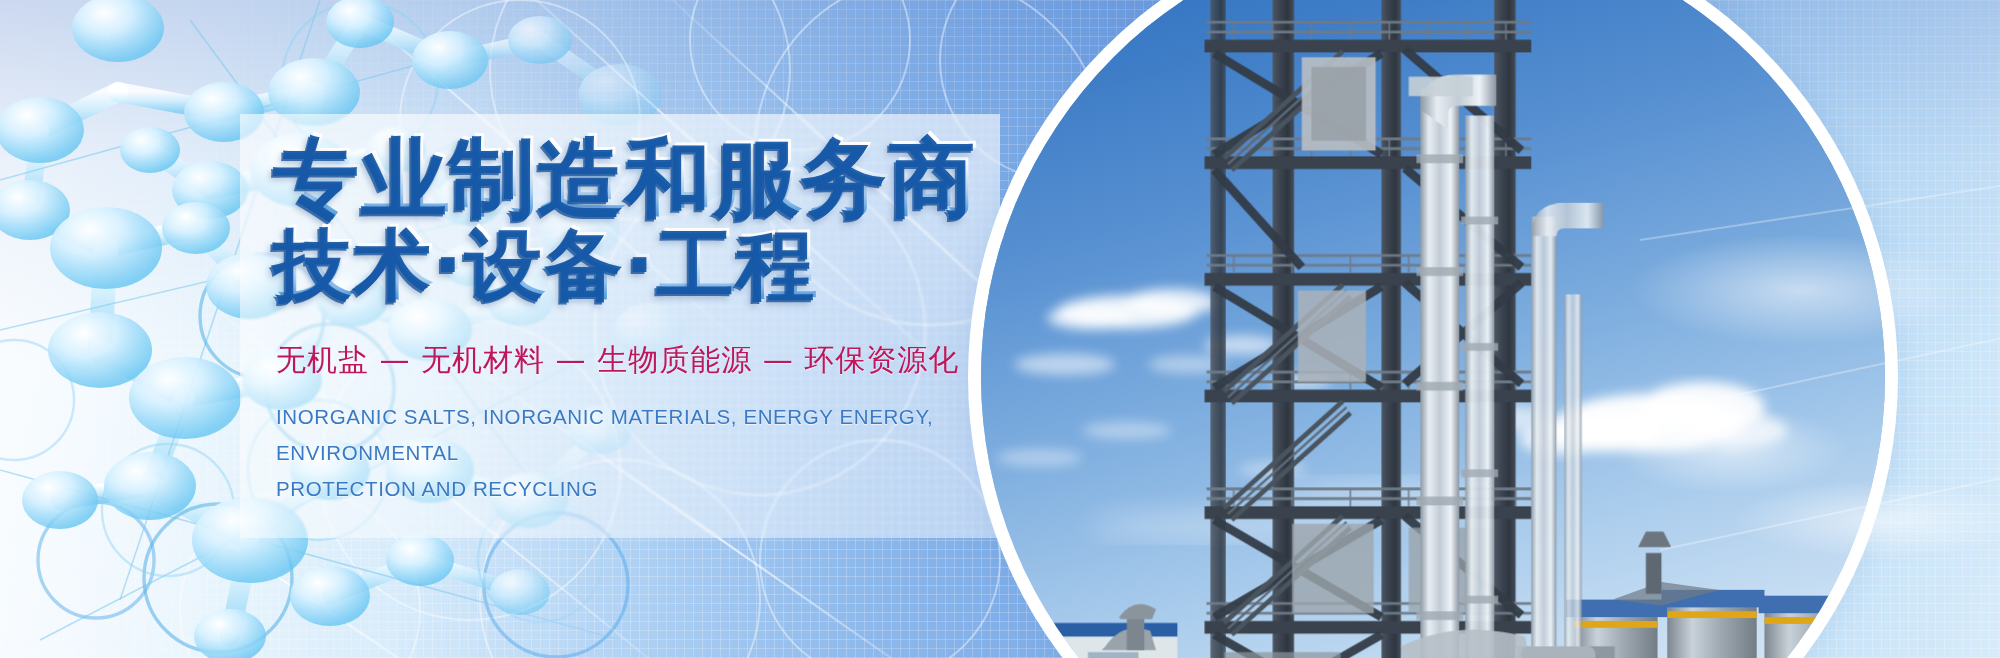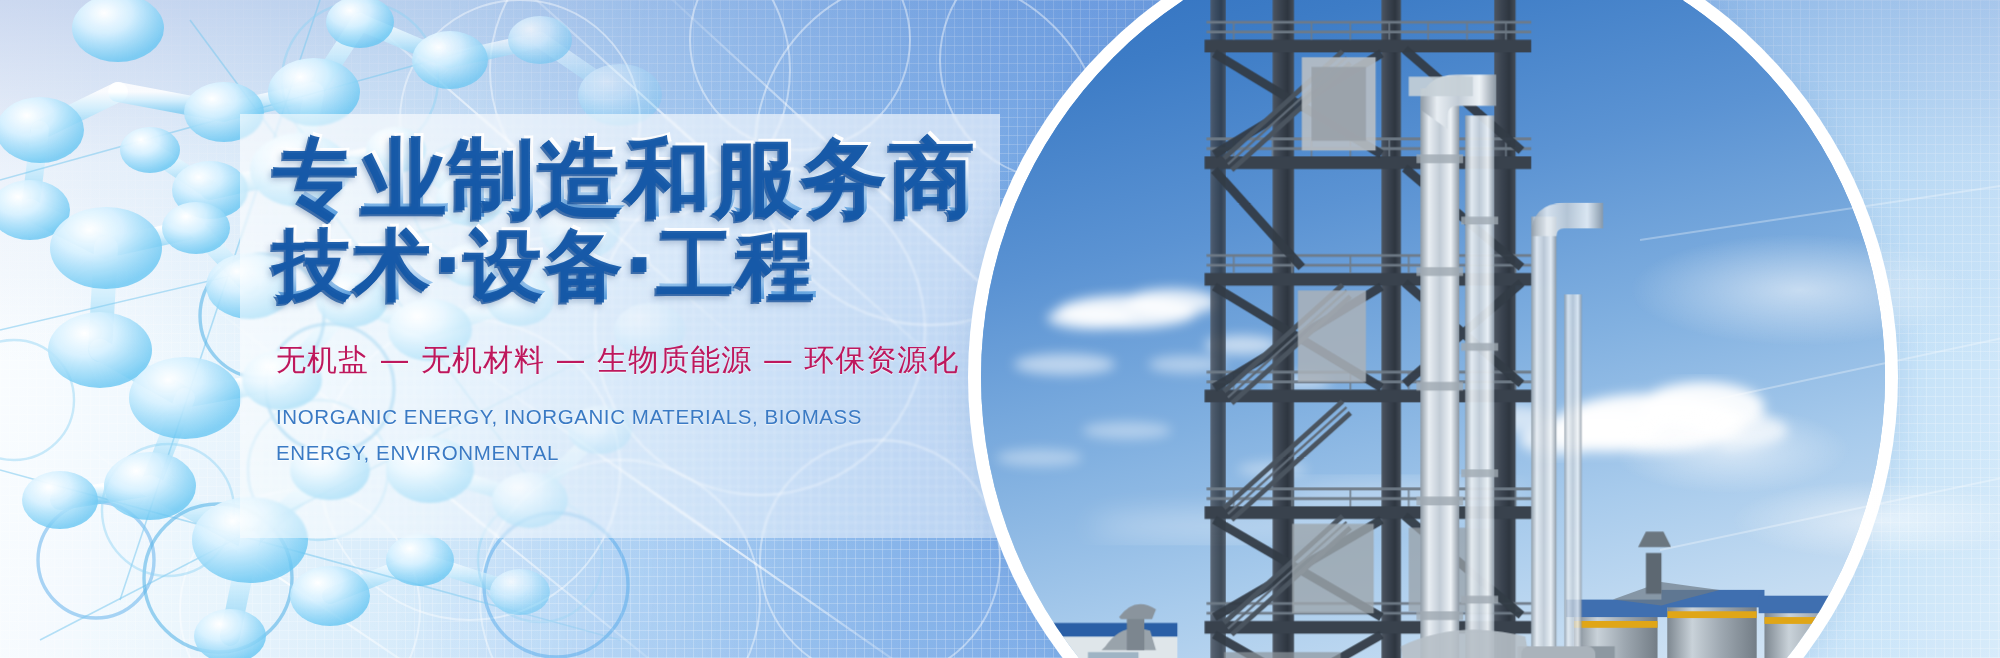--- a/index.html
+++ b/index.html
@@ -313,21 +313,22 @@
     </g>
   </svg>
 
   <div class="text-panel"></div>
 
   <div class="content">
     <div class="headline l2">专业制造和服务商</div>
     <div class="headline l1">技术·设备·工程</div>
     <div class="sub-cn">无机盐 —  无机材料 — 生物质能源 — 环保资源化</div>
     <div class="sub-en">
-      <div>INORGANIC ENERGY, INORGANIC MATERIALS, BIOMASS ENERGY, ENVIRONMENTAL</div>
+      <div>INORGANIC SALTS, INORGANIC MATERIALS, ENERGY ENERGY, ENVIRONMENTAL</div>
+      <div>PROTECTION AND RECYCLING</div>
     </div>
   </div>
 
   <div class="photo-wrap">
     <div class="photo">
       <svg viewBox="0 0 930 930" preserveAspectRatio="xMidYMid slice">
         <defs>
           <linearGradient id="sky" x1="0" y1="0" x2="0.25" y2="1">
             <stop offset="0%" stop-color="#2c6cbd"></stop>
             <stop offset="18%" stop-color="#3d7cc6"></stop>

